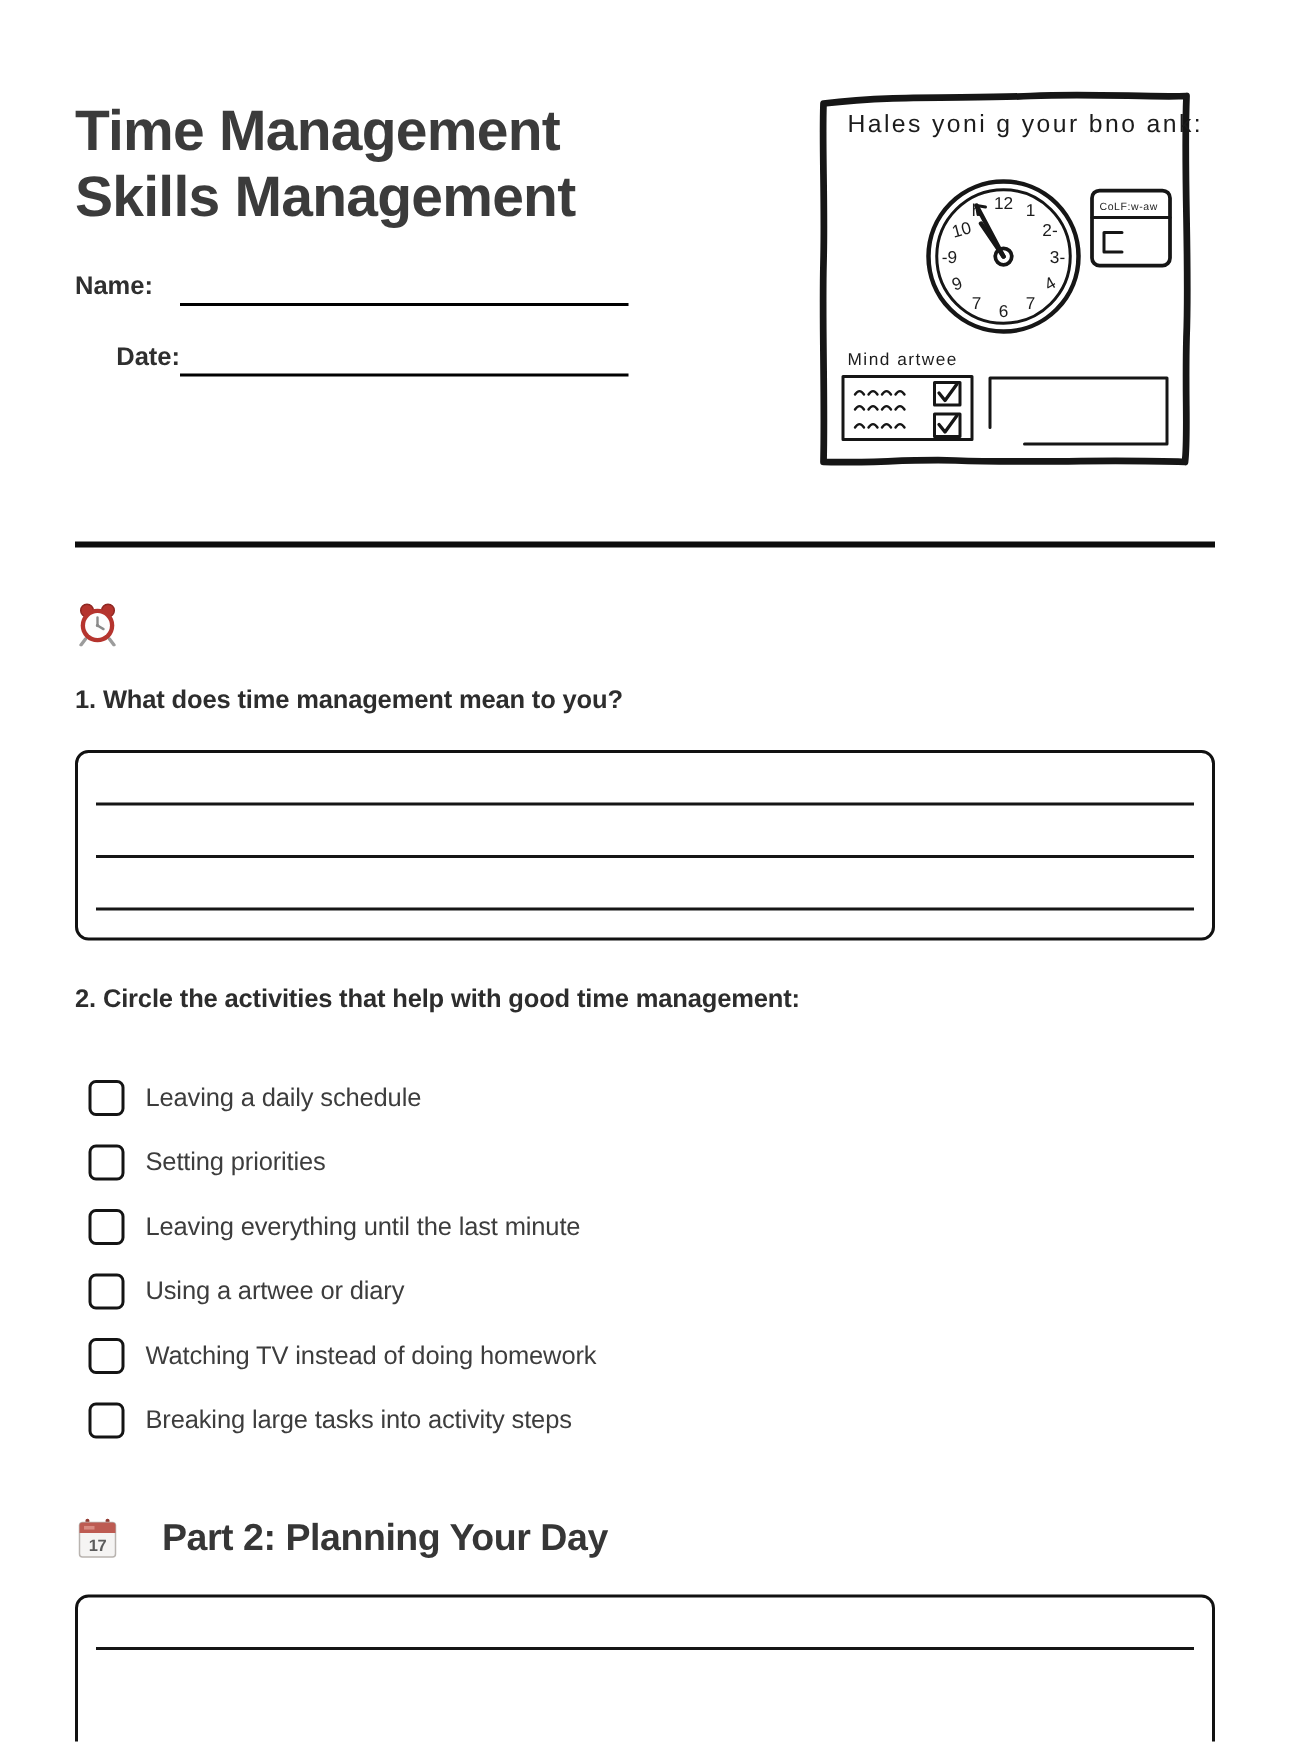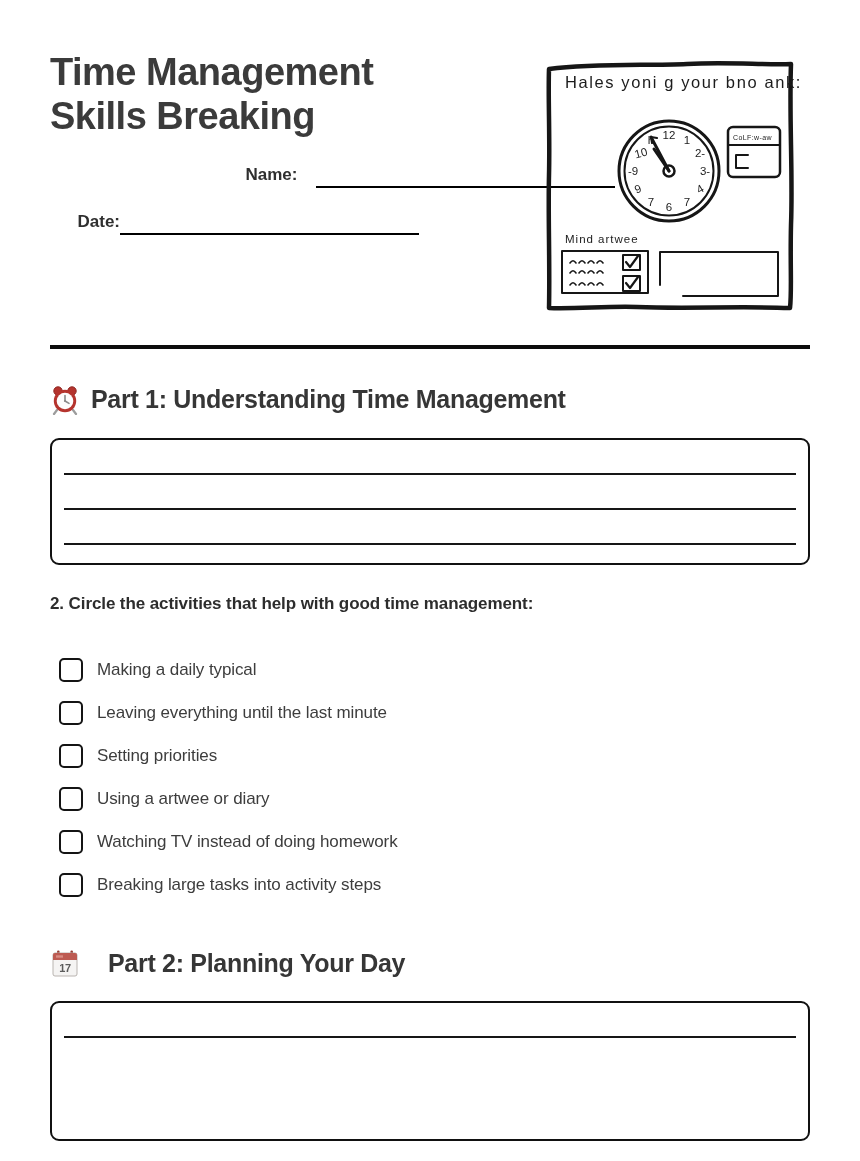--- a/index.html
+++ b/index.html
@@ -6,30 +6,30 @@
   html, body { width: 860px; height: 1161px; overflow: hidden; }
   body {
     background: #ffffff;
     font-family: "Liberation Sans", "DejaVu Sans", sans-serif;
     color: #3a3a3a;
   }
   .page { padding: 0 50px; position: relative; }
 
   
   .page-title {
-    padding-top: 50px;
+    padding-top: 66px;
     font-size: 38px;
     line-height: 1.17;
     font-weight: 700;
     color: #3b3b3b;
     letter-spacing: -0.5px;
     max-width: 470px;
   }
   .field-row { display: flex; align-items: flex-end; height: 23px; }
-  .field-row.name { margin-top: 26px; justify-content: center; }
+  .field-row.name { margin-top: 26px; }
   .field-row.date { margin-top: 24px; text-align: right; }
   .field-label {
     font-size: 17px; font-weight: 700; color: #2f2f2f;
     width: 70px; flex-shrink: 0; align-self: flex-start;
   }
   .field-line {
     width: 299px; height: 21px;
     border-bottom: 2px solid #000;
   }
   .doodle {
@@ -89,21 +89,21 @@
   .doodle .st { stroke: #161616; fill: none; stroke-linecap: round; stroke-linejoin: round; }
   .doodle text { fill: #1c1c1c; }
 </style>
 </head>
 <body>
 
 <div class="page">
 
   <div>
     <h1 class="page-title"><span>Time Management</span><br>
-      <span>Skills Breaking</span>
+      <span>Skills Management</span>
     </h1>
 
     <div class="field-row name">
       <span class="field-label">Name:</span>
       <span class="field-line"></span>
     </div>
     <div class="field-row date">
       <span class="field-label">Date:</span>
       <span class="field-line"></span>
     </div>
@@ -171,44 +171,44 @@
   <h2 class="section-heading part1">
     <svg class="section-icon" viewBox="0 0 30 30">
       <circle cx="8" cy="6" r="4.2" fill="#b5342e" stroke="#8f2722" stroke-width="1"></circle>
       <circle cx="22" cy="6" r="4.2" fill="#b5342e" stroke="#8f2722" stroke-width="1"></circle>
       <path d="M7,25 L4,29 M23,25 L26,29" stroke="#9c9c9c" stroke-width="2.2" stroke-linecap="round"></path>
       <circle cx="15" cy="16" r="11.2" fill="#b5342e"></circle>
       <circle cx="15" cy="16" r="8.3" fill="#fdfdfd"></circle>
       <path d="M15,16 V10.6 M15,16 L19,18.4" stroke="#8a8a8a" stroke-width="1.6" stroke-linecap="round"></path>
       <circle cx="15" cy="16" r="1.1" fill="#8a8a8a"></circle>
     </svg>
-    <span>Part 1: Understanding Time Management</span>
   </h2>
 
+  <div class="question q1">1. What does time management mean to you?</div>
 
   <div class="answer-box box1">
     <div class="write-line l1"></div>
     <div class="write-line l2"></div>
     <div class="write-line l3"></div>
   </div>
 
   <div class="question q2">2. Circle the activities that help with good time management:</div>
 
   <div class="checklist">
     <div class="check-row">
       <span class="checkbox"></span>
-      <span class="check-label">Making a daily typical</span>
+      <span class="check-label">Leaving a daily schedule</span>
+    </div>
+    <div class="check-row">
+      <span class="checkbox"></span>
+      <span class="check-label">Setting priorities</span>
     </div>
     <div class="check-row">
       <span class="checkbox"></span>
       <span class="check-label">Leaving everything until the last minute</span>
-    </div>
-    <div class="check-row">
-      <span class="checkbox"></span>
-      <span class="check-label">Setting priorities</span>
     </div>
     <div class="check-row">
       <span class="checkbox"></span>
       <span class="check-label">Using a artwee or diary</span>
     </div>
     <div class="check-row">
       <span class="checkbox"></span>
       <span class="check-label">Watching TV instead of doing homework</span>
     </div>
     <div class="check-row">

